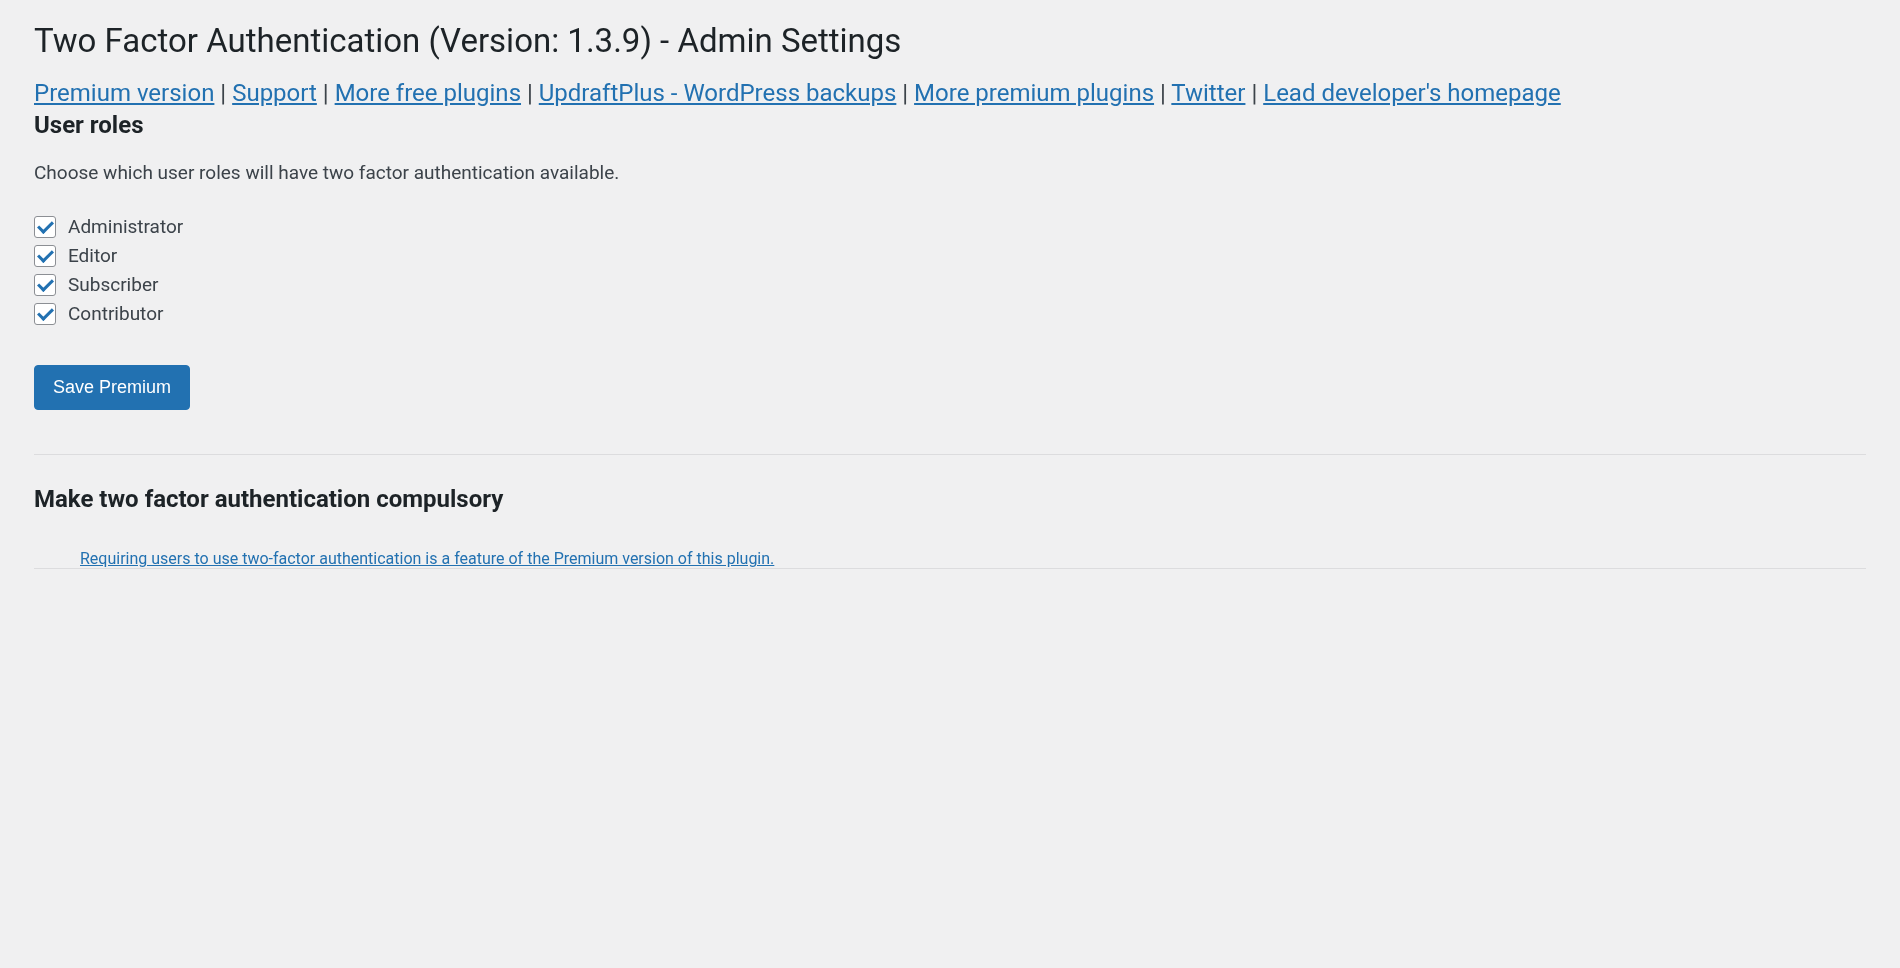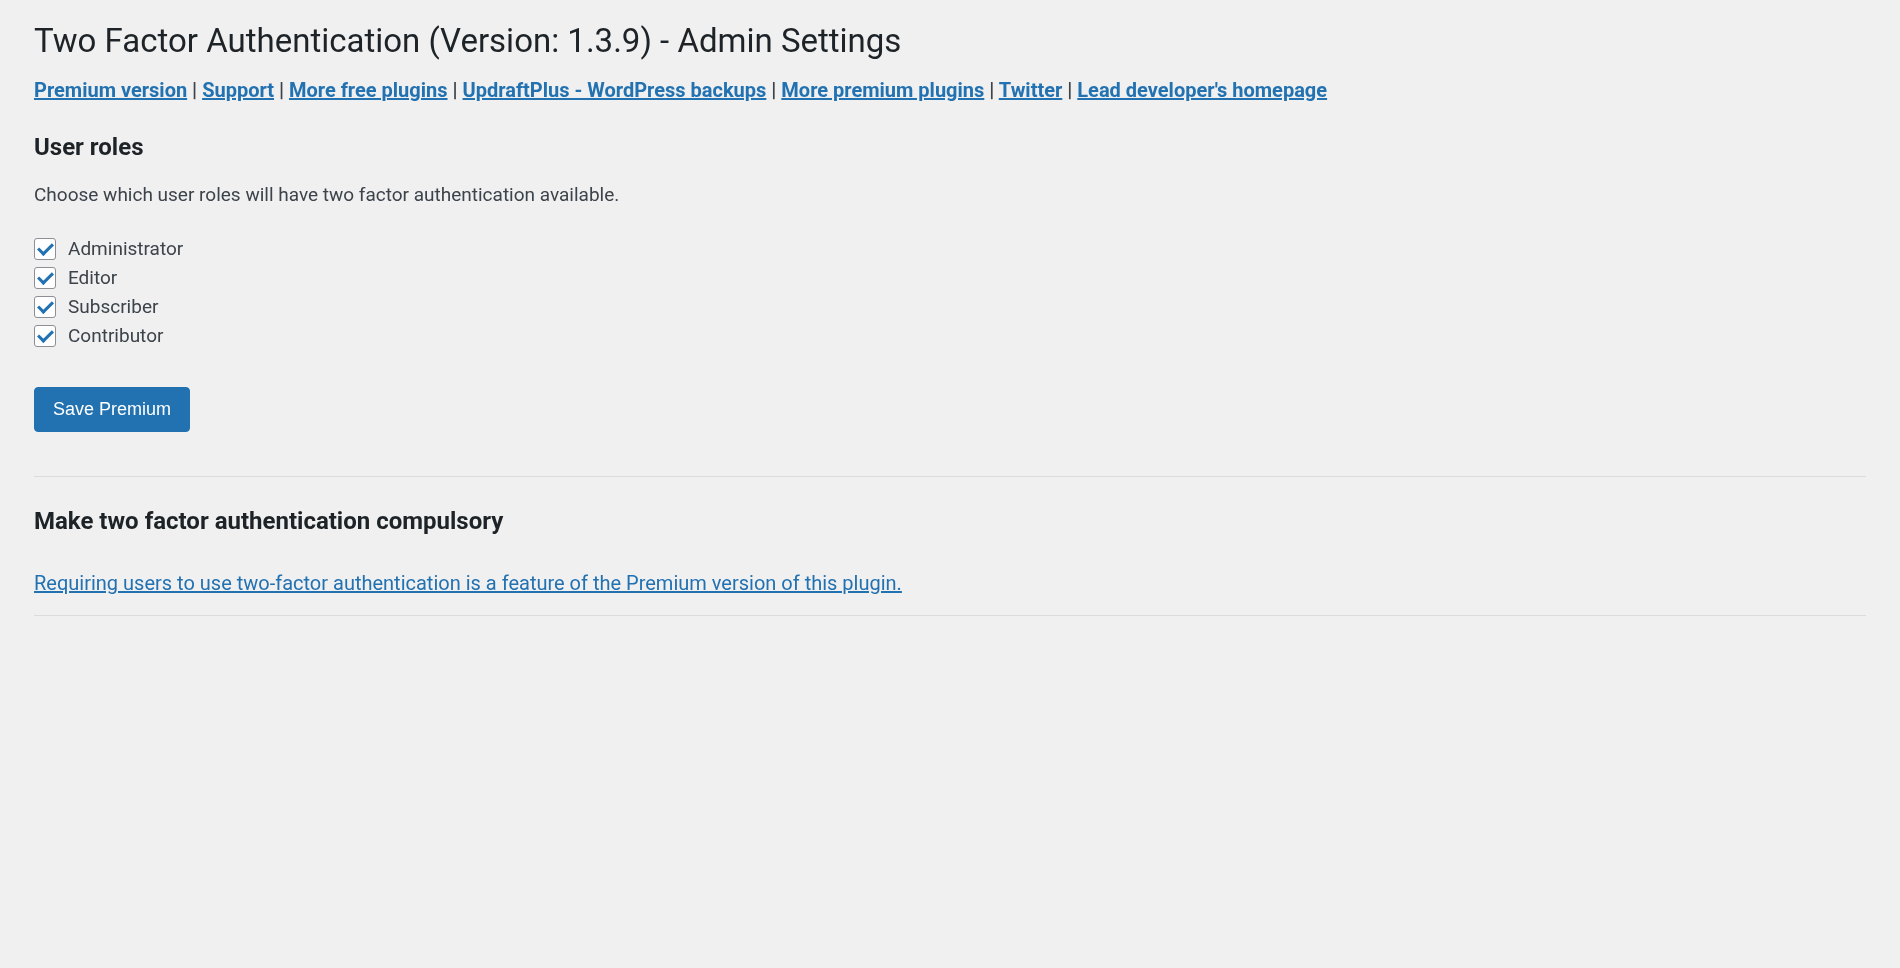--- a/index.html
+++ b/index.html
@@ -11,25 +11,23 @@
       font-size: 14px;
     }
     h1 {
       font-size: 33px;
       font-weight: 400;
       color: #1d2327;
       margin-bottom: 12px;
       line-height: 1.3;
     }
     .header-links {
-      font-size: 20px;
+      font-size: 24px;
       color: #3c434a;
-      margin-bottom: 28px;
       line-height: 1.5;
-      font-weight: bold;
     }
     .header-links a {
       color: #2271b1;
       text-decoration: underline;
     }
     h2 {
       font-size: 24px;
       font-weight: 700;
       color: #1d2327;
       margin-bottom: 20px;
@@ -86,26 +84,26 @@
       border-radius: 4px;
       cursor: pointer;
       line-height: 1.5;
     }
     hr {
       border: none;
       border-top: 1px solid #dcdcde;
       margin: 44px 0 30px 0;
     }
     .premium-link {
-      font-size: 20px;
+      font-size: 16px;
       color: #2271b1;
       text-decoration: underline;
+      margin-left: 46px;
     }
     .section-bottom {
-      padding-bottom: 20px;
       border-bottom: 1px solid #dcdcde;
     }
   </style>
 </head>
 <body>
 
 
 
 <h1>Two Factor Authentication (Version: 1.3.9) - Admin Settings</h1>
 

